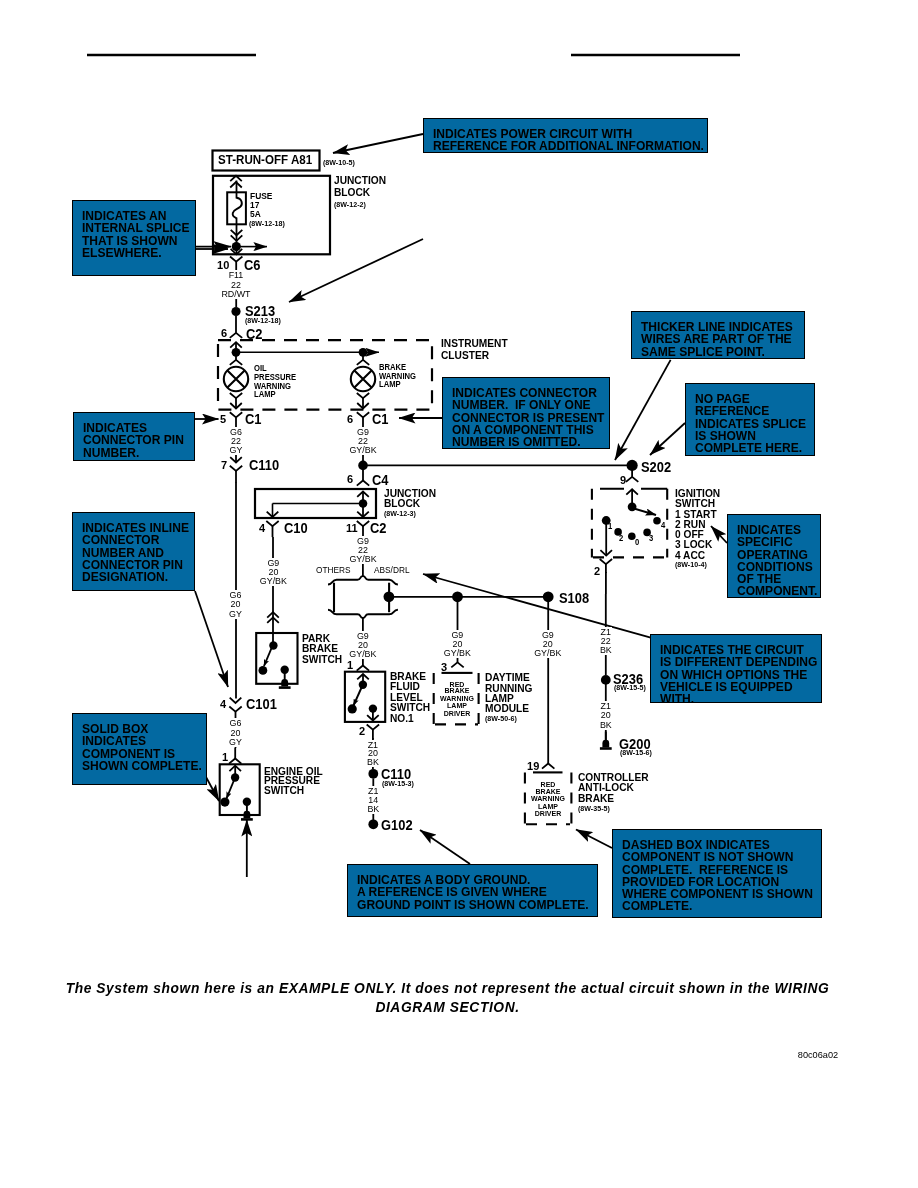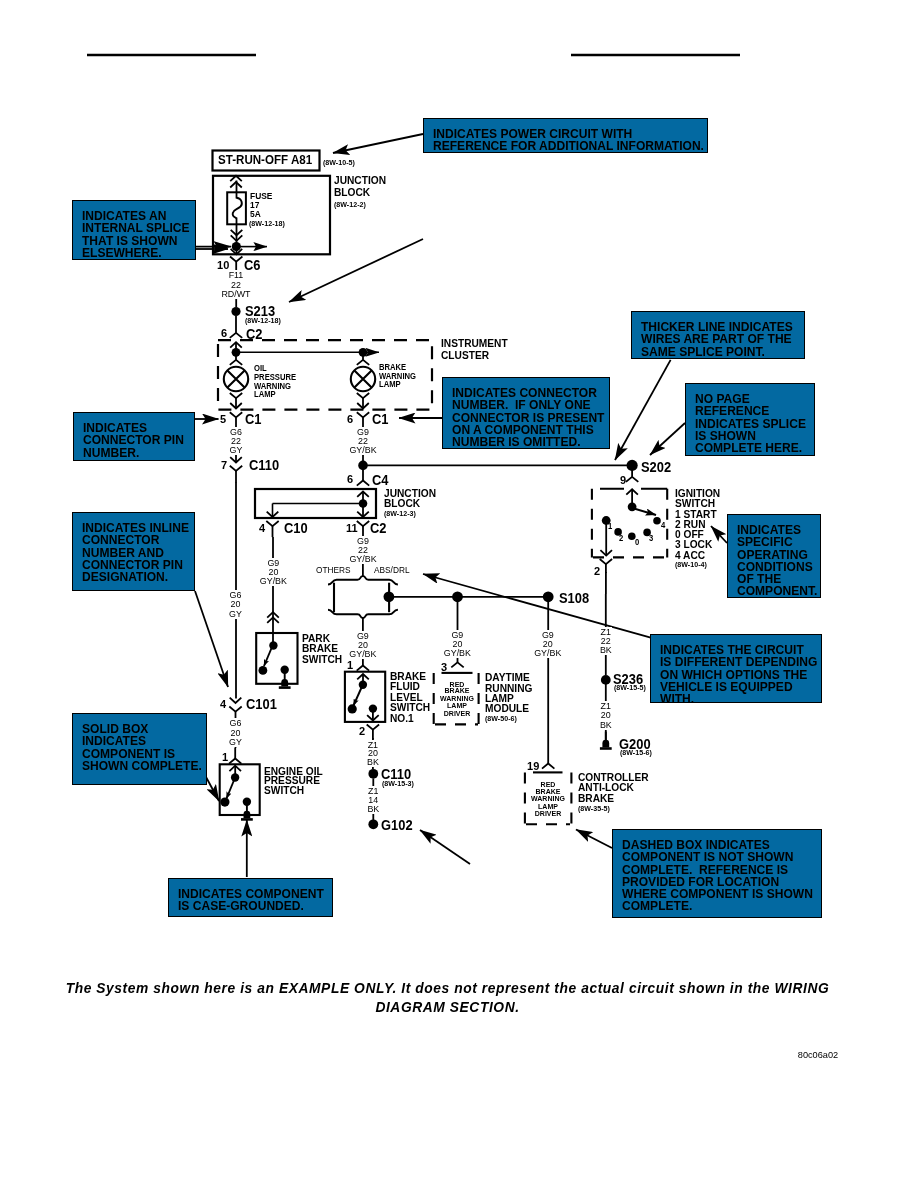--- a/index.html
+++ b/index.html
@@ -267,21 +267,21 @@
   </g>
 </svg>
 
 <div id="txt">
 
   <div class="box" style="left:423px;top:118px;width:285px;height:35px;">
     <div class="ln" style="top:9.2px;">INDICATES POWER CIRCUIT WITH</div>
     <div class="ln" style="top:21.4px;">REFERENCE FOR ADDITIONAL INFORMATION.</div>
   </div>
 
-  <div class="box" style="left:72px;top:200px;width:124px;height:60px;text-align:right;">
+  <div class="box" style="left:72px;top:200px;width:124px;height:76px;text-align:right;">
     <div class="ln" style="top:9.2px;">INDICATES AN</div>
     <div class="ln" style="top:21.4px;">INTERNAL SPLICE</div>
     <div class="ln" style="top:33.5px;">THAT IS SHOWN</div>
     <div class="ln" style="top:45.7px;">ELSEWHERE.</div>
   </div>
 
 
   <div class="box" style="left:631px;top:311px;width:174px;height:48px;">
     <div class="ln" style="top:9.2px;">THICKER LINE INDICATES</div>
     <div class="ln" style="top:21.4px;">WIRES ARE PART OF THE</div>
@@ -335,25 +335,26 @@
     <div class="ln" style="top:57.8px;">WITH.</div>
   </div>
 
   <div class="box" style="left:72px;top:713px;width:135px;height:72px;">
     <div class="ln" style="top:9.2px;">SOLID BOX</div>
     <div class="ln" style="top:21.4px;">INDICATES</div>
     <div class="ln" style="top:33.5px;">COMPONENT IS</div>
     <div class="ln" style="top:45.7px;">SHOWN COMPLETE.</div>
   </div>
 
-  <div class="box" style="left:168px;top:878px;width:165px;height:39px;">
-    <div class="ln" style="top:9.2px;">INDICATES COMPONENT</div>
-    <div class="ln" style="top:21.4px;">IS CASE-GROUNDED.</div>
-  </div>
-
+
+  <div class="box" style="left:347px;top:864px;width:251px;height:53px;">
+    <div class="ln" style="top:9.2px;">INDICATES A BODY GROUND.</div>
+    <div class="ln" style="top:21.4px;">A REFERENCE IS GIVEN WHERE</div>
+    <div class="ln" style="top:33.5px;">GROUND POINT IS SHOWN COMPLETE.</div>
+  </div>
 
   <div class="box" style="left:612px;top:829px;width:210px;height:89px;">
     <div class="ln" style="top:9.2px;">DASHED BOX INDICATES</div>
     <div class="ln" style="top:21.4px;">COMPONENT IS NOT SHOWN</div>
     <div class="ln" style="top:33.5px;">COMPLETE.  REFERENCE IS</div>
     <div class="ln" style="top:45.7px;">PROVIDED FOR LOCATION</div>
     <div class="ln" style="top:57.8px;">WHERE COMPONENT IS SHOWN</div>
     <div class="ln" style="top:70.0px;">COMPLETE.</div>
   </div>
 

